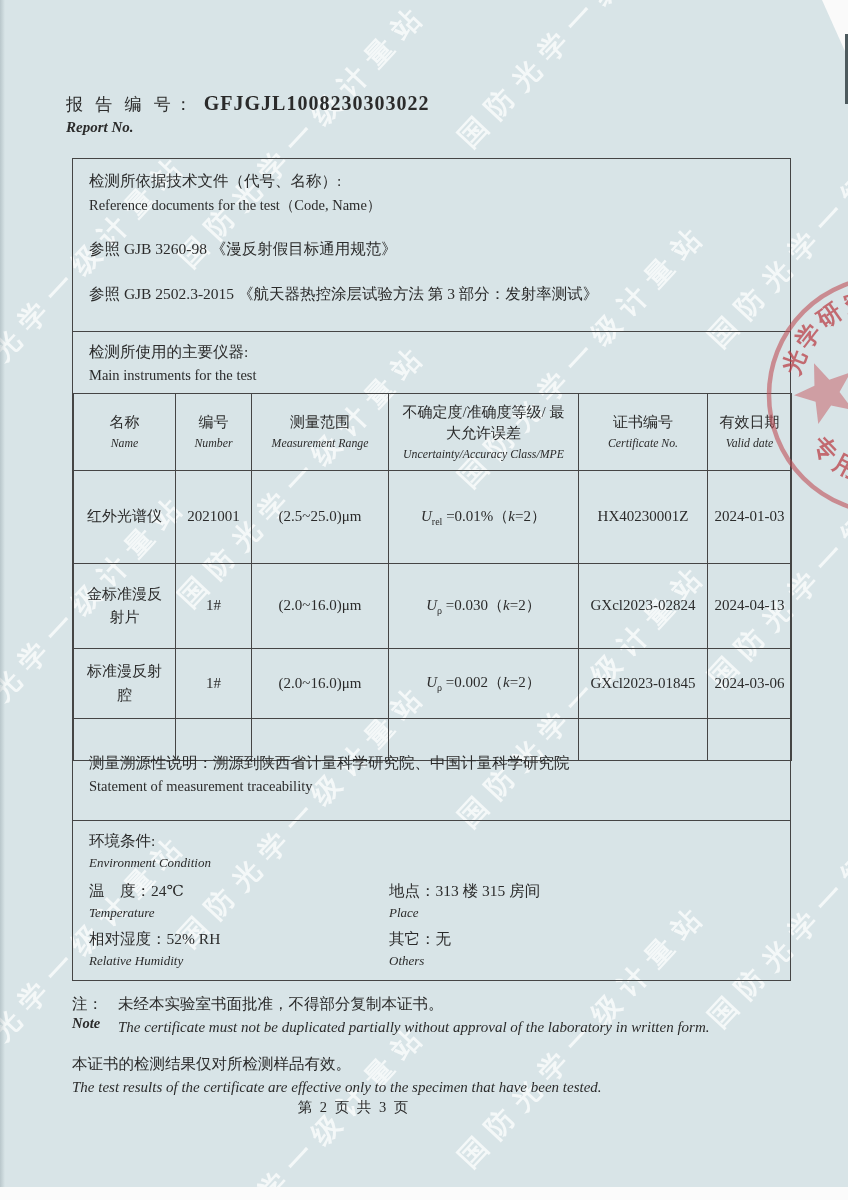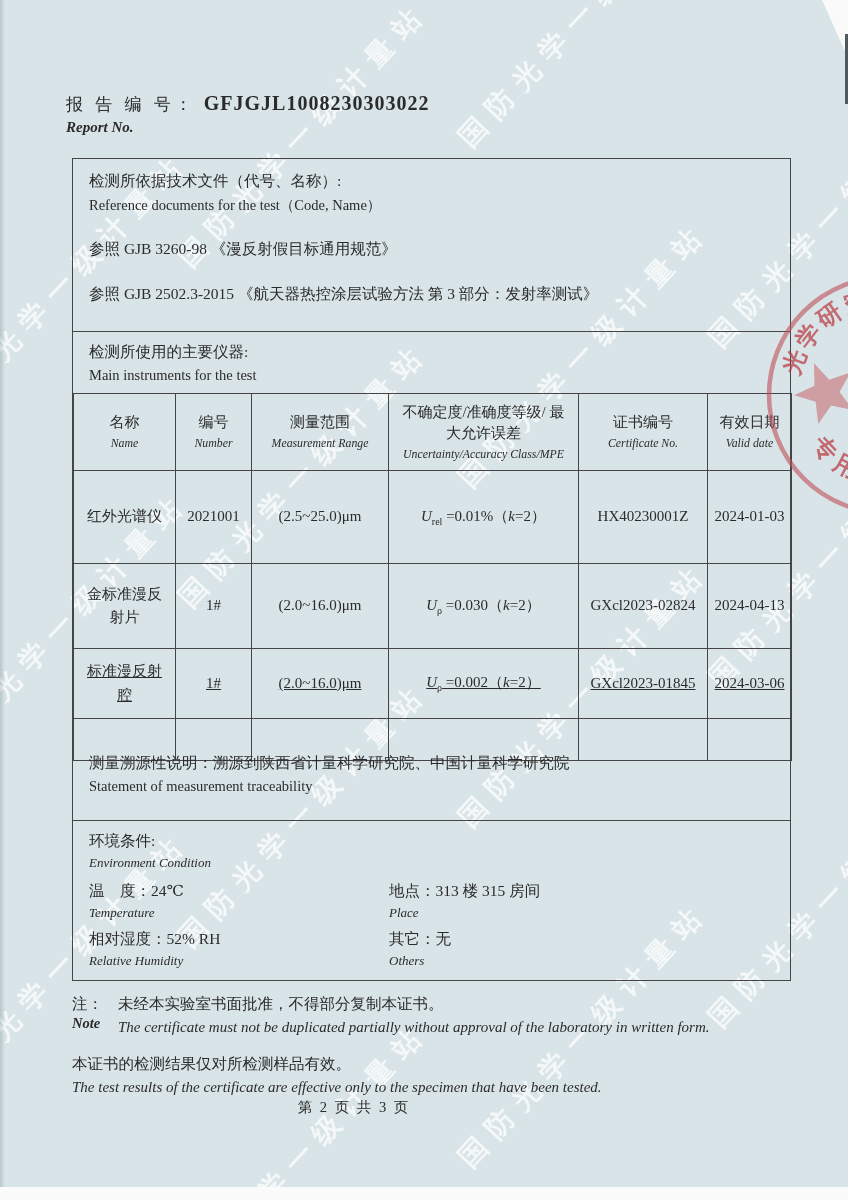--- a/index.html
+++ b/index.html
@@ -40,21 +40,21 @@
 
   table.inst { width:100%; border-collapse:collapse; table-layout:fixed; }
   table.inst td, table.inst th { border:1.4px solid #454545; text-align:center;
         vertical-align:middle; font-weight:normal; padding:2px 6px; font-size:15px; }
   table.inst th .zh { font-size:15px; line-height:1.45; }
   table.inst th .en { font-style:italic; font-size:11.8px; line-height:1.3; margin-top:2px; }
   table.inst td { line-height:1.55; }
   .unc i { font-style:italic; }
   .unc sub { font-size:10px; }
   tr.h-head { height:77px; } tr.h-r1 { height:93px; } tr.h-r2 { height:85px; }
-  tr.h-r3 { height:70px;text-decoration:underline; } tr.h-empty { height:42px; }
+  tr.h-r3 { height:70px; } tr.h-empty { height:42px; }
 
   .sectionC { height:77px; padding:10px 16px 0 16px; }
   .sectionD { border-top:1.6px solid #454545; padding:10px 16px 0 16px; }
   .env-grid { display:flex; margin-top:2px; }
   .env-left { width:300px; }
   .env-right { padding-top:48px;font-family:Liberation Serif, serif; }
   .env-zh { font-size:15.5px; margin-top:8px; }
   .env-en { font-style:italic; font-size:13px; margin-top:3px; }
   .env-zh.first { margin-top:0; }
 

